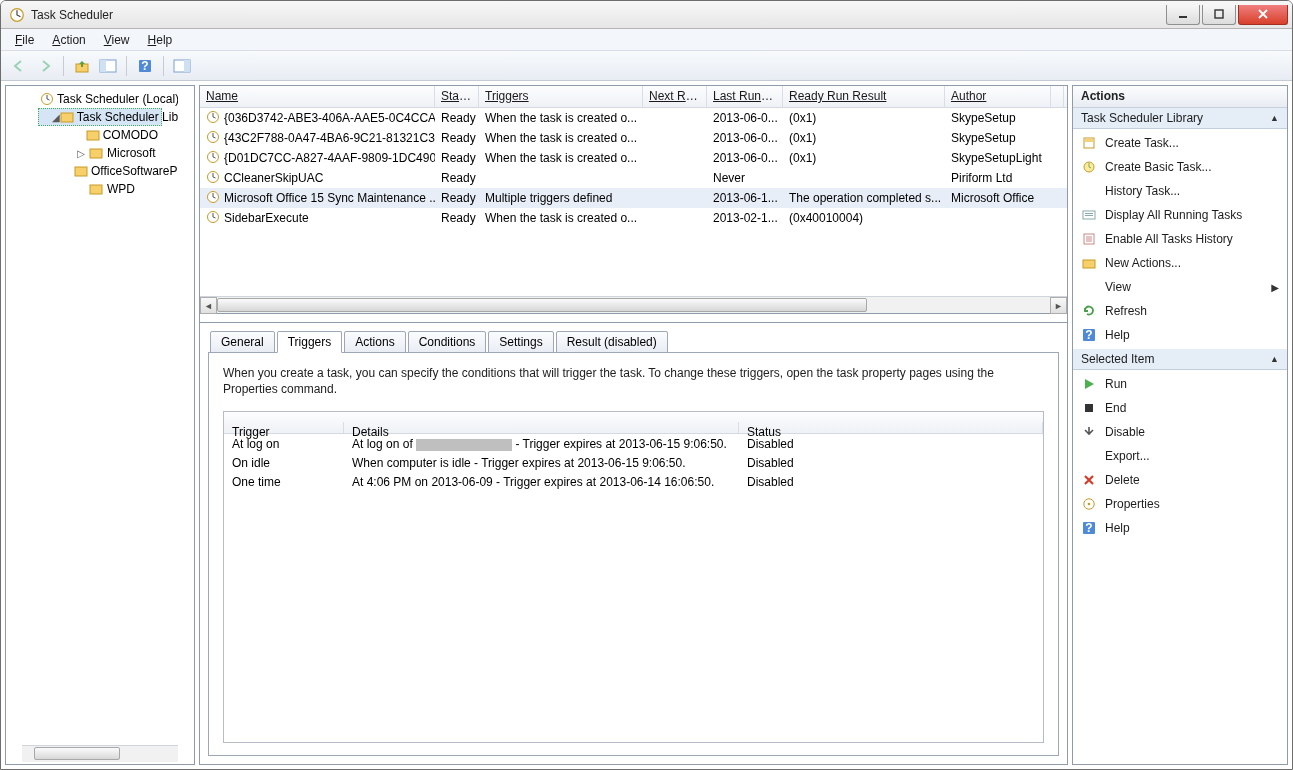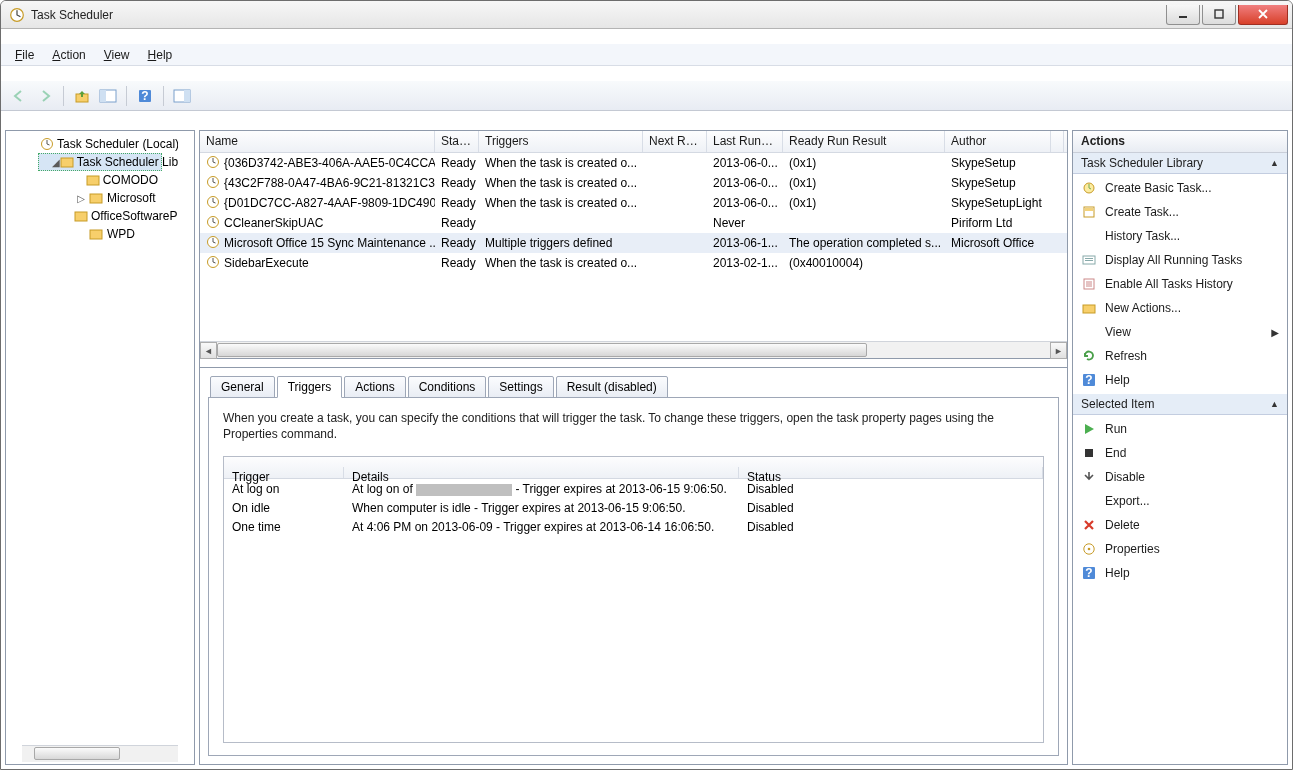--- a/index.html
+++ b/index.html
@@ -1,20 +1,20 @@
 <!DOCTYPE html>
 <html><head>
 <meta charset="utf-8">
 <style>
 * { box-sizing: border-box; margin: 0; padding: 0; font-family: "Segoe UI", Tahoma, sans-serif; font-size: 12px; }
 html, body { width: 1293px; height: 770px; overflow: hidden; }
 body { background: #fff; }
 
 
-.window { width: 1293px; height: 770px; border: 1px solid #6d6d6d; border-radius: 6px 6px 0 0; background: #fff; display: flex; flex-direction: column; gap: 15px; }
+.window { width: 1293px; height: 770px; border: 1px solid #6d6d6d; border-radius: 6px 6px 0 0; background: #fff; display: flex; flex-direction: column; }
 .titlebar { height: 28px; background: linear-gradient(#f7f7f7,#e6e6e6); border-bottom: 1px solid #b4b4b4; display: flex; align-items: center; padding: 0 4px 0 8px; border-radius: 5px 5px 0 0; }
 .titlebar .appicon { width:16px; height:16px; margin-right:6px; display:flex; align-items:center; justify-content:center; }
 .titlebar .title { color:#222; }
 .winbtns { margin-left:auto; display:flex; gap:2px; }
 .winbtn { width:34px; height:20px; border:1px solid #8f8f8f; border-top:none; border-radius:0 0 3px 3px; display:flex; align-items:center; justify-content:center; background:linear-gradient(#f7f7f7,#dcdcdc); }
 .winbtn.close { width:50px; background:linear-gradient(#f07f7f,#d8402a); border-color:#9e2f22; color:#fff; }
 .winbtn svg { display:block; }
 
 
 .menubar { height:22px; background:#f3f6fb; border-bottom:1px solid #d8dde6; display:flex; align-items:center; padding:8px 6px; gap:2px; }
@@ -42,21 +42,21 @@
 .tnode.d1 { padding-left:14px; }
 .tnode.d2 { padding-left:36px; }
 .folder-icon svg rect { fill:#f7cf6b; stroke:#c79b27; }
 .hscroll { height:17px; border-top:1px solid #d0d4db; background:#f1f1f1; position:relative; }
 .hscroll .thumb { position:absolute; top:1px; height:13px; background:linear-gradient(#fbfbfb,#d8d8d8); border:1px solid #a8a8a8; border-radius:2px; }
 
 
 .center { display:flex; flex-direction:column; min-height:0; }
 .listwrap { height:228px; border-bottom:1px solid #8f9aab; display:flex; flex-direction:column; min-height:0; }
 .listhdr { height:22px; background:linear-gradient(#fdfdfe,#eef1f6); border-bottom:1px solid #d4d9e2; display:flex; }
-.listhdr .col { border-right:1px solid #d8dde6; padding:3px 6px; color:#1a1a1a; overflow:hidden; white-space:nowrap; text-overflow:ellipsis; }
+.listhdr .col { border-right:1px solid #d8dde6; padding:3px 6px; color:#1a1a1a; overflow:hidden; white-space:nowrap; text-overflow:ellipsis;text-decoration:underline; }
 .listbody { flex:1; overflow:auto; }
 .row { display:flex; height:20px; align-items:center; }
 .row.sel { background:#e8eef7; }
 .row .cell { padding:1px 6px; overflow:hidden; white-space:nowrap; text-overflow:ellipsis; display:flex; align-items:center; gap:4px; }
 .clockicon { width:14px; height:14px; flex:0 0 14px; }
 .list-hscroll { height:17px; background:#f1f1f1; border-top:1px solid #d0d4db; position:relative; }
 .list-hscroll .btn { position:absolute; top:0; width:17px; height:17px; background:linear-gradient(#f9f9f9,#e0e0e0); border:1px solid #adadad; display:flex; align-items:center; justify-content:center; font-size:9px; color:#555; }
 .list-hscroll .btn.l { left:0; } .list-hscroll .btn.r { right:0; }
 .list-hscroll .track { position:absolute; left:17px; right:17px; top:0; bottom:0; }
 .list-hscroll .thumb { position:absolute; top:1px; bottom:1px; background:linear-gradient(#fbfbfb,#d6d6d6); border:1px solid #a8a8a8; border-radius:2px; }
@@ -396,35 +396,35 @@
     <div class="pane actions-pane">
       <div class="actions-title">Actions</div>
       <div class="act-section">
         <span>Task Scheduler Library</span>
         <span class="collapse">▲</span>
       </div>
       <div class="act-list" id="act-list-1">
           <div class="act-item">
         <span class="ai">
               <svg width="14" height="14">
+                <rect x="2" y="2" width="10" height="10" fill="#fff" stroke="#c79b27"></rect>
+                <rect x="3" y="3" width="8" height="3" fill="#f3d27a"></rect>
+              </svg>
+            </span>
+        <span>Create Task...</span>
+
+      </div>
+          <div class="act-item">
+        <span class="ai">
+              <svg width="14" height="14">
                 <circle cx="7" cy="7" r="5" fill="#fceca0" stroke="#c79b27"></circle>
                 <path d="M7 3 V7 L9 8" stroke="#7a5" fill="none"></path>
               </svg>
             </span>
         <span>Create Basic Task...</span>
-
-      </div>
-          <div class="act-item">
-        <span class="ai">
-              <svg width="14" height="14">
-                <rect x="2" y="2" width="10" height="10" fill="#fff" stroke="#c79b27"></rect>
-                <rect x="3" y="3" width="8" height="3" fill="#f3d27a"></rect>
-              </svg>
-            </span>
-        <span>Create Task...</span>
 
       </div>
           <div class="act-item">
         <span class="ai"></span>
         <span>History Task...</span>
 
       </div>
           <div class="act-item">
         <span class="ai">
               <svg width="14" height="14">

